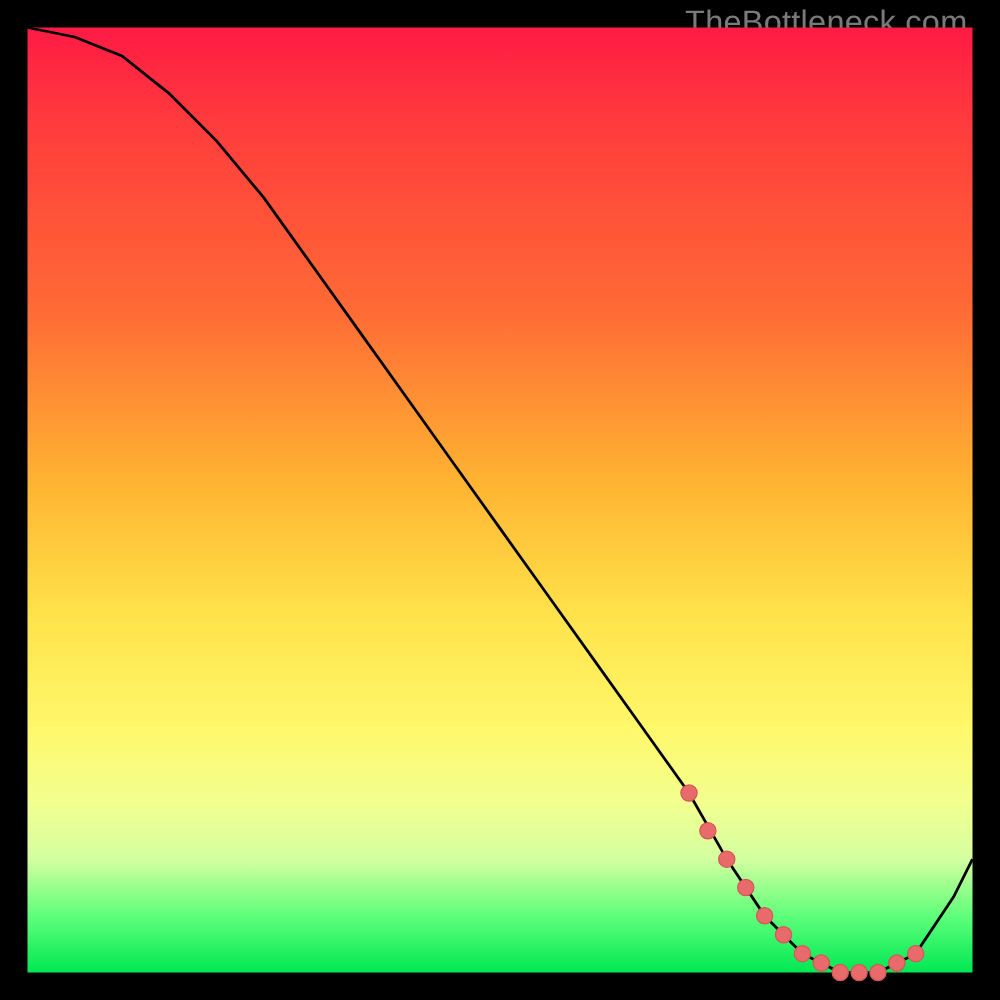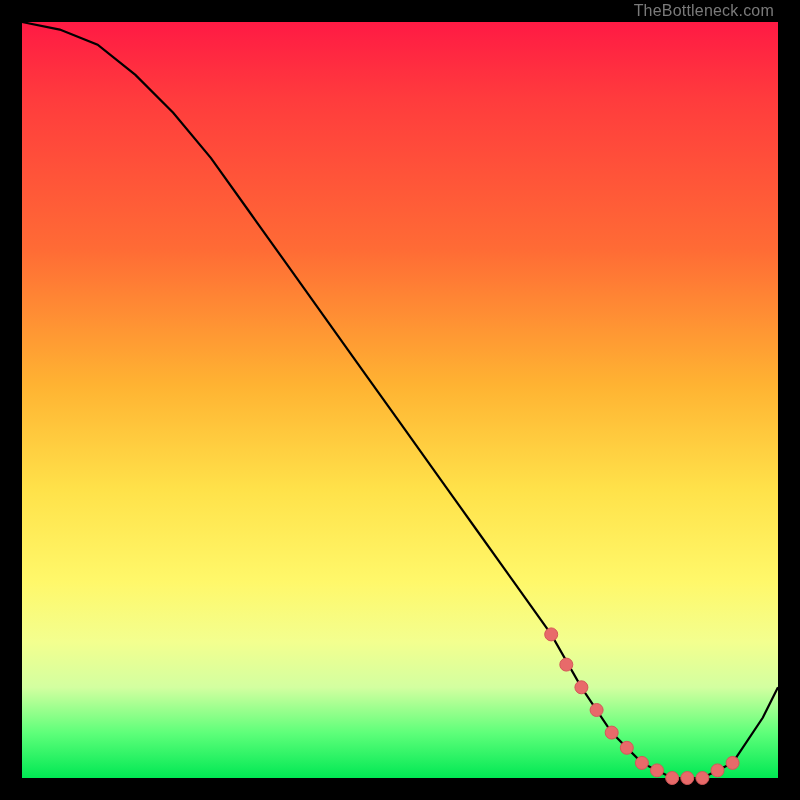--- a/index.html
+++ b/index.html
@@ -36,21 +36,21 @@
       #d3ffa0 88%,
       #5fff7a 94%,
       #00e853 100%
     );
   }
   .watermark {
     position: absolute;
     top: 2px;
     right: 26px;
     color: #7a7a7a;
-    font-size: 16px;
+    font-size: 26px;
     font-weight: 400;
     letter-spacing: 0.2px;
     user-select: none;
   }
   svg.curve {
     position: absolute;
     left: 0;
     top: 0;
     width: 756px;
     height: 756px;

